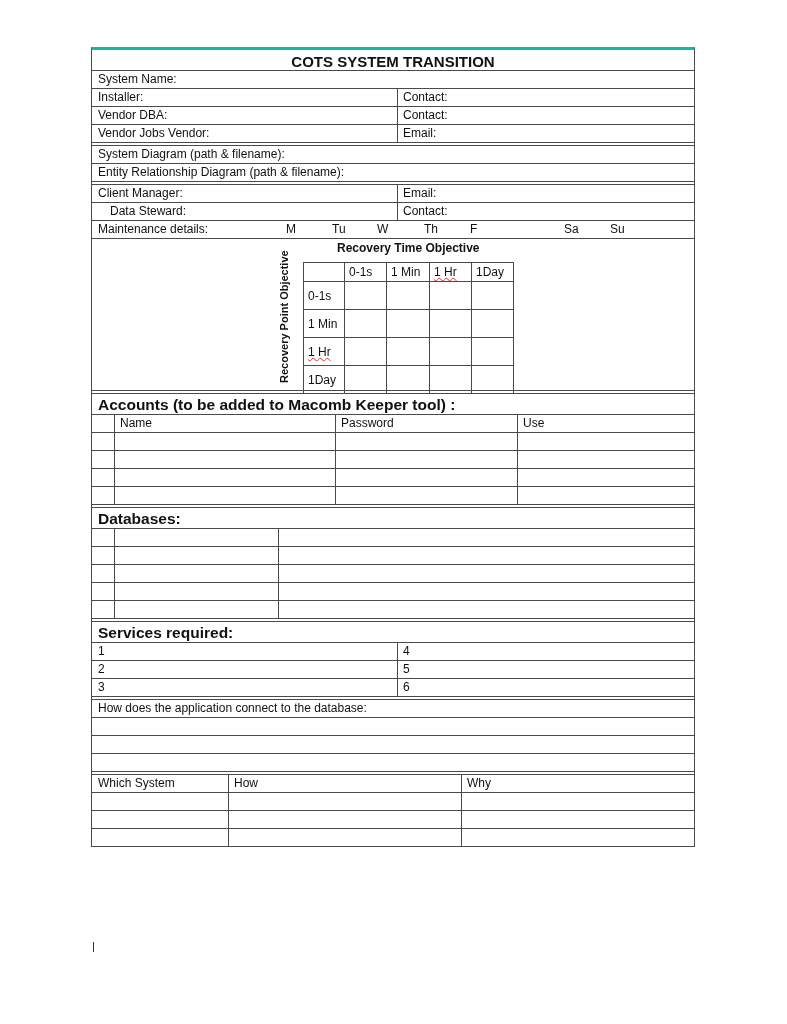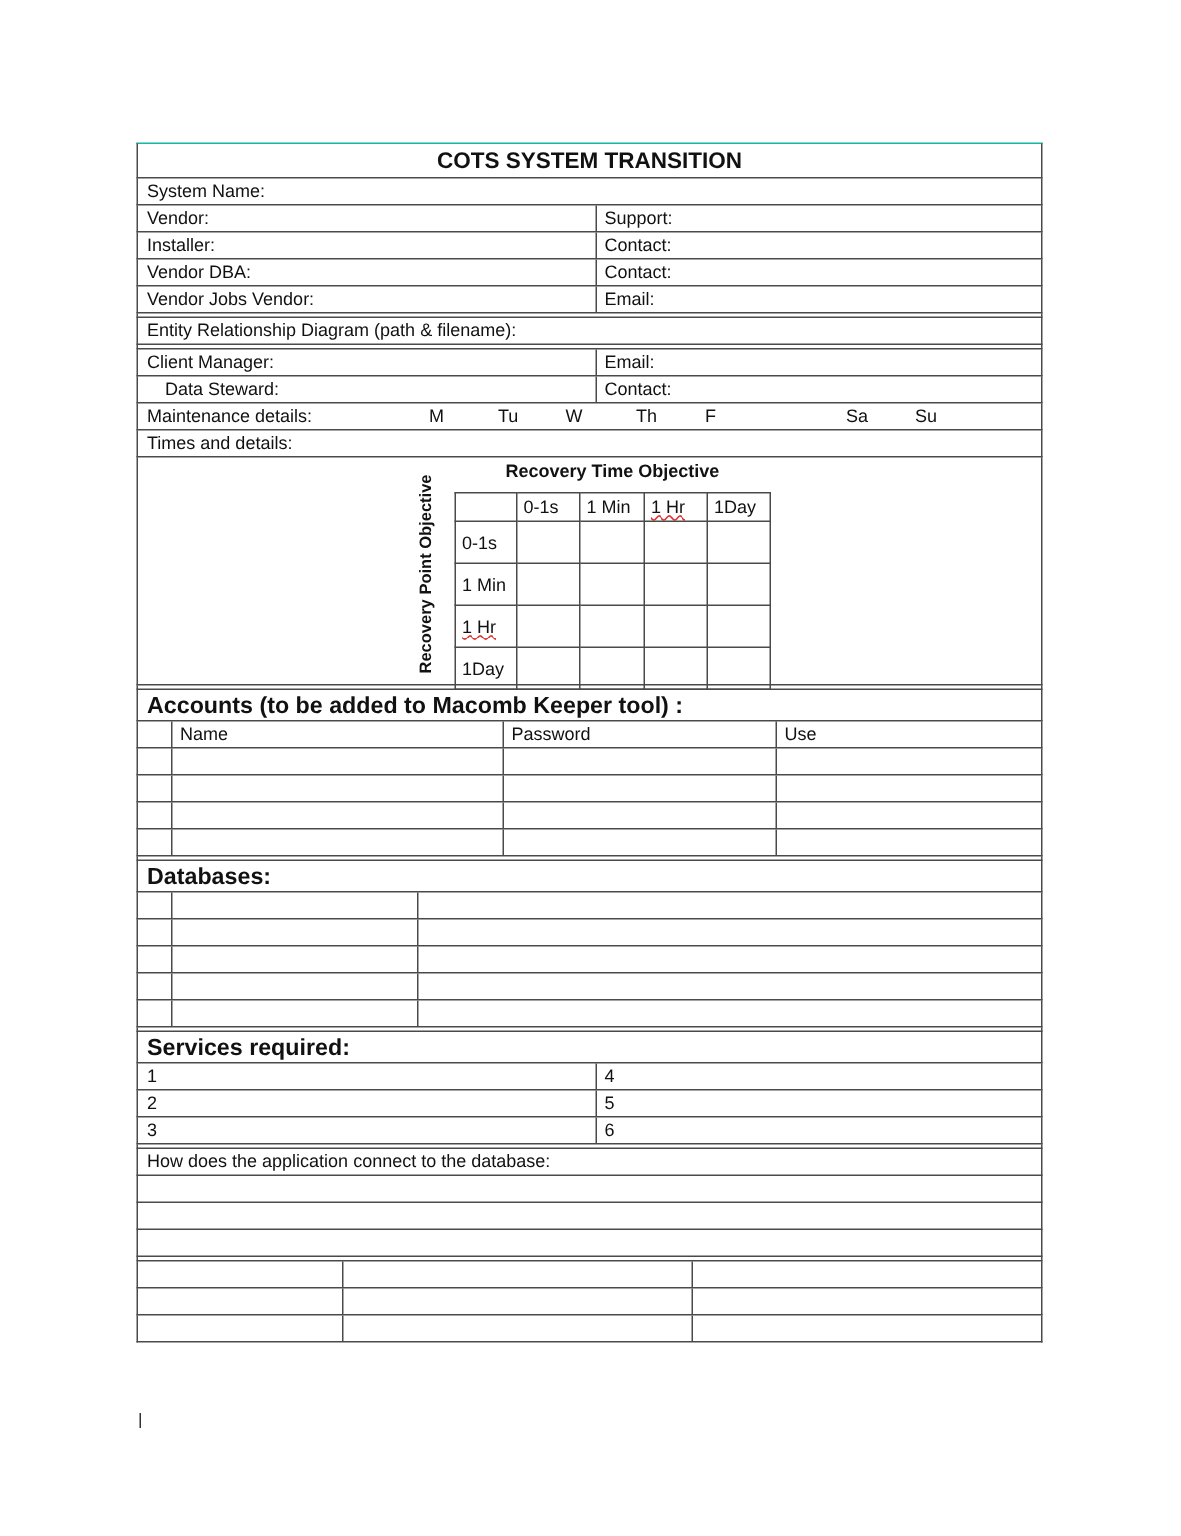--- a/index.html
+++ b/index.html
@@ -1,21 +1,21 @@
 <!DOCTYPE html>
 <html><head>
 <meta charset="utf-8">
 <style>
   html, body { margin:0; padding:0; background:#ffffff; }
   body { width:787px; height:1024px; position:relative; overflow:hidden;
          font-family:"Liberation Sans", sans-serif; color:#111; }
   .page { position:absolute; left:91px; top:47px; width:604px; }
   .row { position:relative; border:1px solid #4a4a4a; border-top:none; box-sizing:border-box;
          height:18px; font-size:12px; line-height:17px; }
-  .row.first { border-top:1px solid #14b8a6;margin-top:48px; }
+  .row.first { border-top:3px solid #14b8a6; }
   .gap { height:3px; border-left:1px solid #4a4a4a; border-right:1px solid #4a4a4a; box-sizing:border-box;
          border-bottom:1px solid #4a4a4a; }
   .cell { position:absolute; top:0; bottom:0; padding-left:6px; box-sizing:border-box; white-space:nowrap; }
   .vline { position:absolute; top:0; bottom:0; width:0; border-left:1px solid #4a4a4a; }
   .title { height:24px; line-height:24px; text-align:center; font-weight:bold; font-size:15px; }
   .sec-title { height:21px; line-height:21px; font-weight:bold; font-size:15.5px; padding-left:6px; }
   .blank { height:18px; }
   .day { position:absolute; top:0; font-size:12px; }
   .rto-wrap { position:relative; height:152px; border:1px solid #4a4a4a; border-top:none; box-sizing:border-box; }
   .rto-title { position:absolute; left:245px; top:2px; font-weight:bold; font-size:12px; }
@@ -30,41 +30,39 @@
 </head>
 <body>
 
 <div class="page">
 
   <div class="row first title">COTS SYSTEM TRANSITION</div>
   <div class="row">
     <span class="cell" style="left:0">System Name:</span>
   </div>
   <div class="row">
-    <span class="cell" style="left:0">Vendor:</span>
-    <span class="vline" style="left:305px"></span>
-    <span class="cell" style="left:305px">Support:</span>
-  </div>
-  <div class="row">
     <span class="cell" style="left:0">Installer:</span>
     <span class="vline" style="left:305px"></span>
     <span class="cell" style="left:305px">Contact:</span>
   </div>
   <div class="row">
     <span class="cell" style="left:0">Vendor DBA:</span>
     <span class="vline" style="left:305px"></span>
     <span class="cell" style="left:305px">Contact:</span>
   </div>
   <div class="row">
     <span class="cell" style="left:0">Vendor Jobs Vendor:</span>
     <span class="vline" style="left:305px"></span>
     <span class="cell" style="left:305px">Email:</span>
   </div>
   <div class="gap"></div>
 
+  <div class="row">
+    <span class="cell" style="left:0">System Diagram (path &amp; filename):</span>
+  </div>
   <div class="row">
     <span class="cell" style="left:0">Entity Relationship Diagram (path &amp; filename):</span>
   </div>
   <div class="gap"></div>
 
   <div class="row">
     <span class="cell" style="left:0">Client Manager:</span>
     <span class="vline" style="left:305px"></span>
     <span class="cell" style="left:305px">Email:</span>
   </div>
@@ -75,23 +73,20 @@
   </div>
   <div class="row">
     <span class="cell" style="left:0">Maintenance details:</span>
     <span class="day" style="left:194px">M</span>
     <span class="day" style="left:240px">Tu</span>
     <span class="day" style="left:285px">W</span>
     <span class="day" style="left:332px">Th</span>
     <span class="day" style="left:378px">F</span>
     <span class="day" style="left:472px">Sa</span>
     <span class="day" style="left:518px">Su</span>
-  </div>
-  <div class="row">
-    <span class="cell" style="left:0">Times and details:</span>
   </div>
 
   <div class="rto-wrap">
     <span class="rto-title">Recovery Time Objective</span>
     <span class="rpo-label">Recovery Point Objective</span>
     <table class="rto">
       <tbody>
           <tr>
         <td style="width:36px"></td>
         <td style="width:37px">0-1s</td>
@@ -208,20 +203,27 @@
   </div>
   <div class="gap"></div>
   <div class="row">
     <span class="cell" style="left:0">How does the application connect to the  database:</span>
   </div>
   <div class="row blank"></div>
   <div class="row blank"></div>
   <div class="row blank"></div>
   <div class="gap"></div>
 
+  <div class="row">
+    <span class="cell" style="left:0">Which System</span>
+    <span class="vline" style="left:136px"></span>
+    <span class="cell" style="left:136px">How</span>
+    <span class="vline" style="left:369px"></span>
+    <span class="cell" style="left:369px">Why</span>
+  </div>
   <div id="interactions-rows">
       <div class="row blank">
         <span class="vline" style="left: 136px;"></span>
         <span class="vline" style="left: 369px;"></span>
       </div>
       <div class="row blank">
         <span class="vline" style="left: 136px;"></span>
         <span class="vline" style="left: 369px;"></span>
       </div>
       <div class="row blank">

